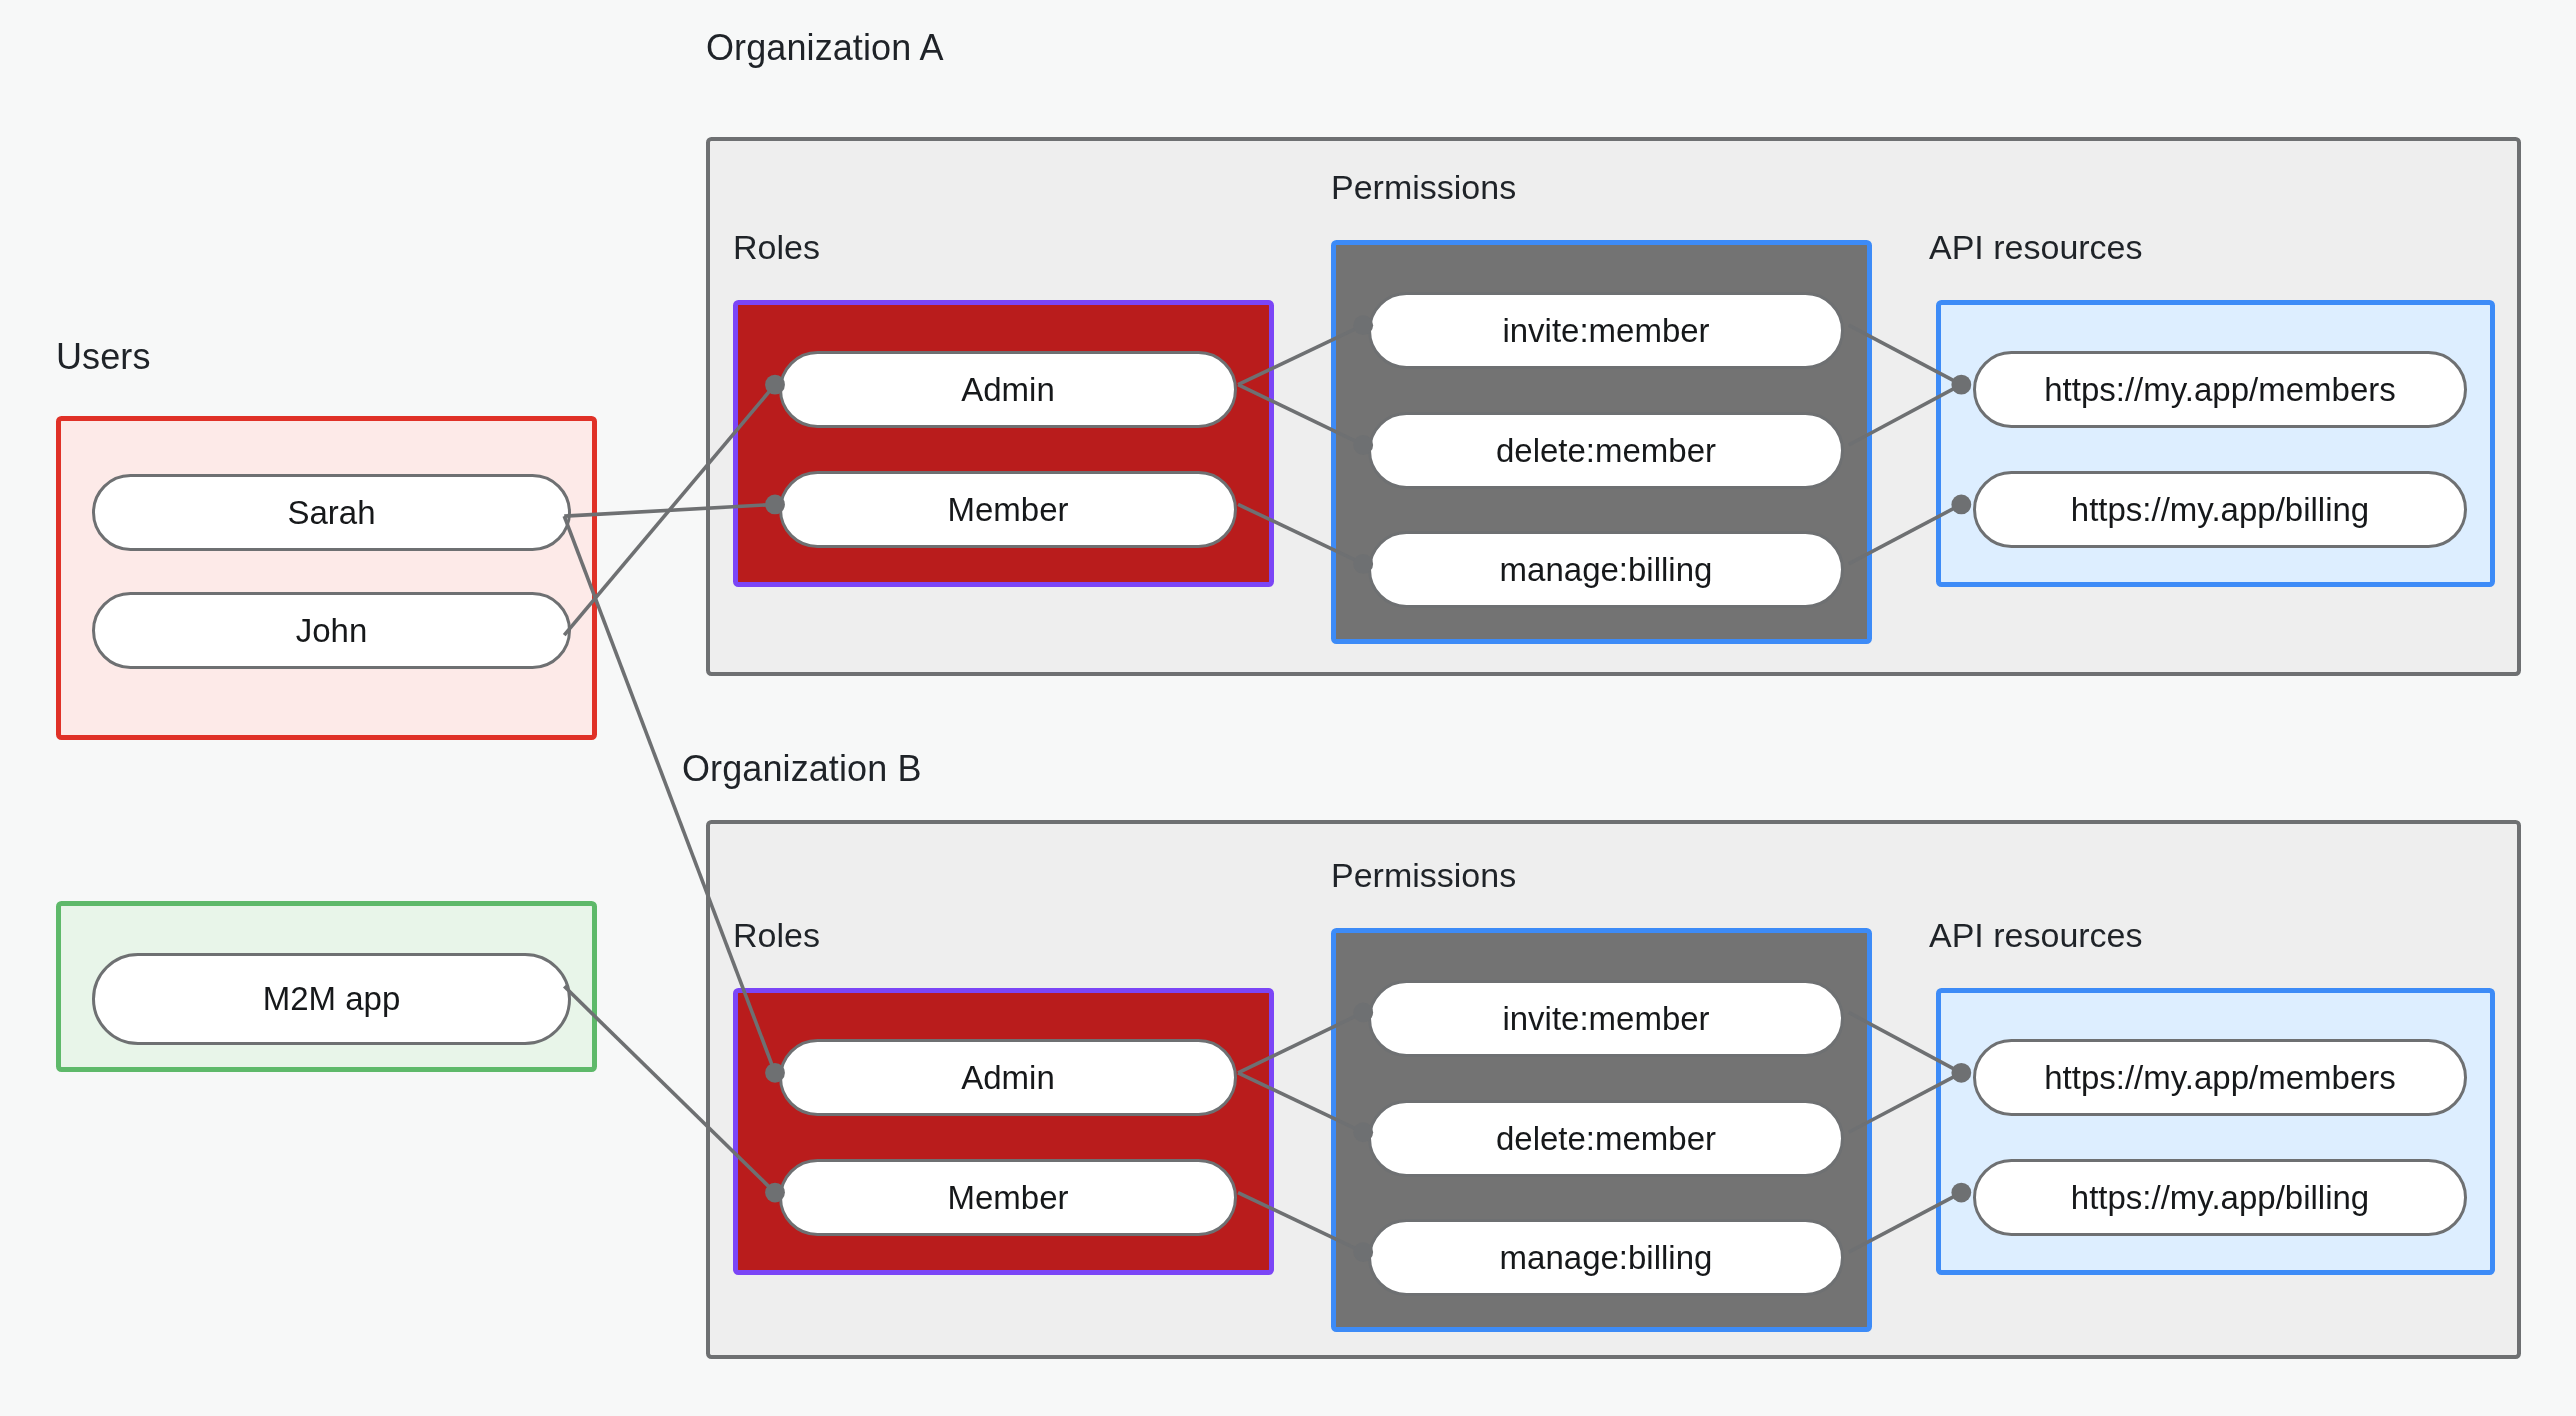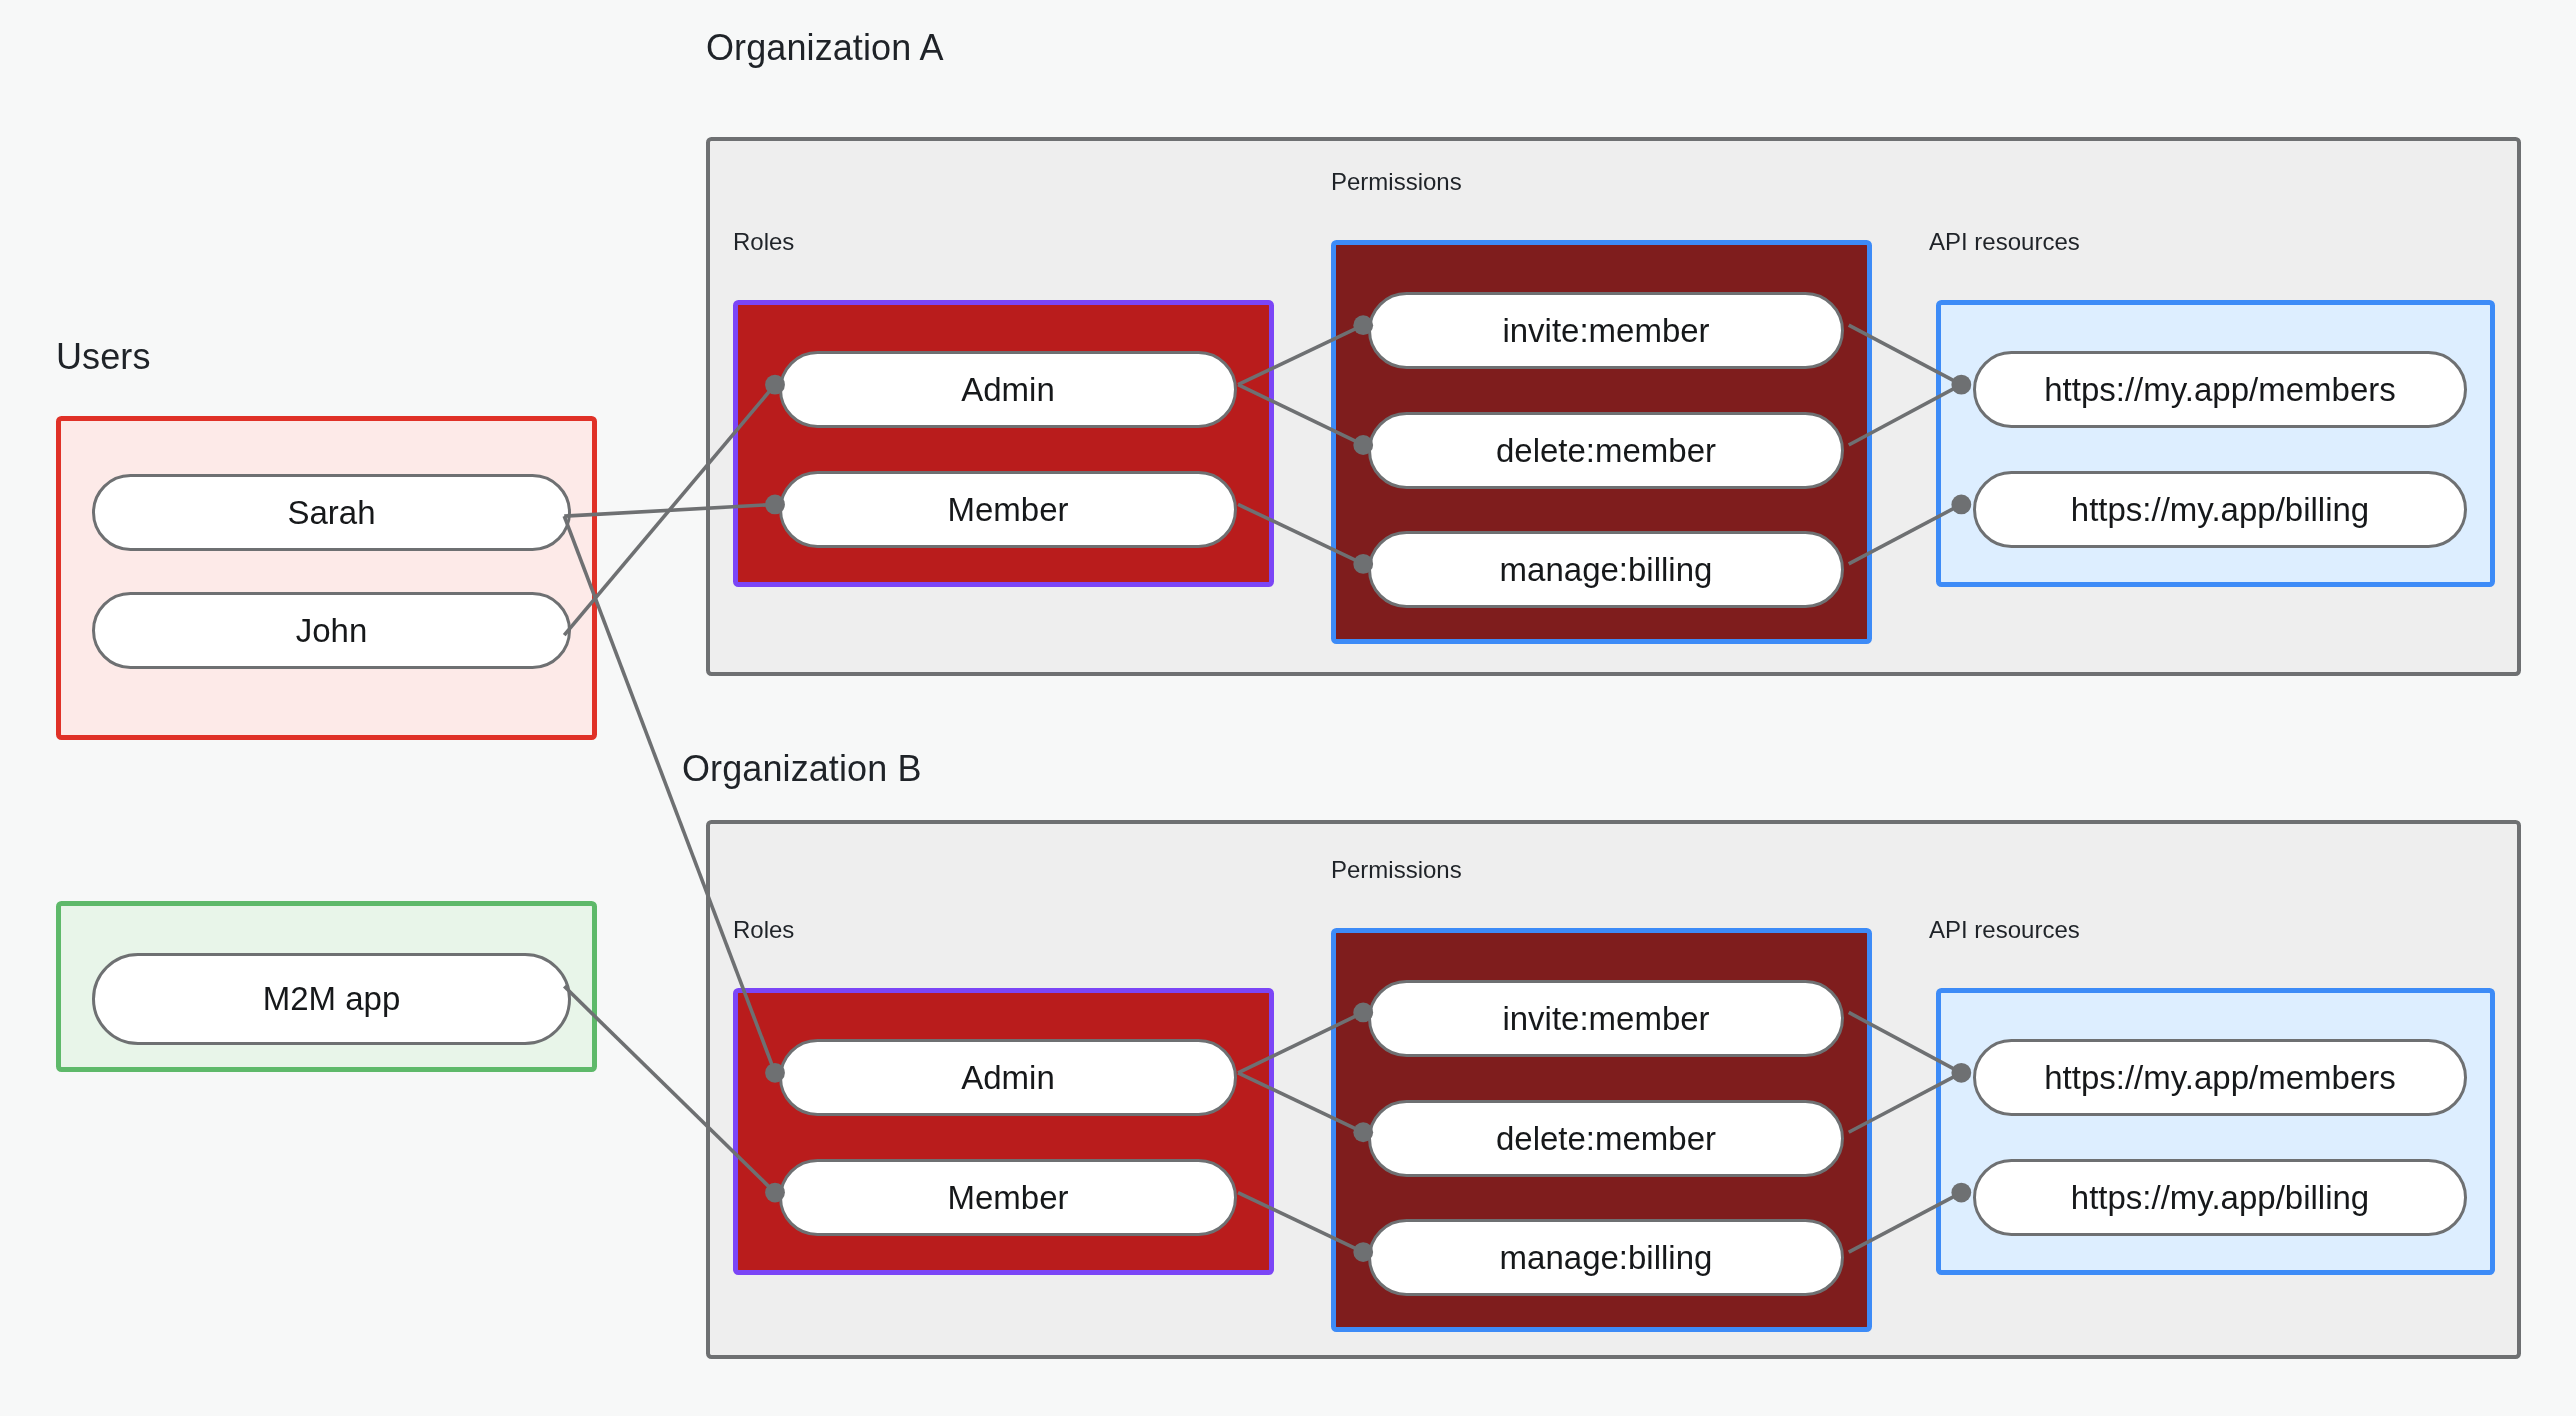--- a/index.html
+++ b/index.html
@@ -32,21 +32,21 @@
     position: absolute;
     font-size: 36px;
     color: #1f2328;
     white-space: nowrap;
     letter-spacing: 0.1px;
     z-index: 8;
     text-align: right;
   }
   .sub-title {
     position: absolute;
-    font-size: 24px;
+    font-size: 34px;
     color: #1f2328;
     white-space: nowrap;
     z-index: 8;
   }
   
   .box {
     position: absolute;
     box-sizing: border-box;
     border-radius: 5.4px;
     z-index: 2;
@@ -61,21 +61,21 @@
   }
   .box-m2m {
     background: #e8f5e9;
     border: 5.4px solid #5eb96a;
   }
   .box-roles {
     background: #b91c1c;
     border: 5.4px solid #7b45f6;
   }
   .box-perms {
-    background: #7f1d1d;
+    background: #737373;
     border: 5.4px solid #3d8bf7;
   }
   .box-apis {
     background: #ddeeff;
     border: 5.4px solid #3d8bf7;
     margin-left: 7px;
   }
   
   .pill {
     position: absolute;

